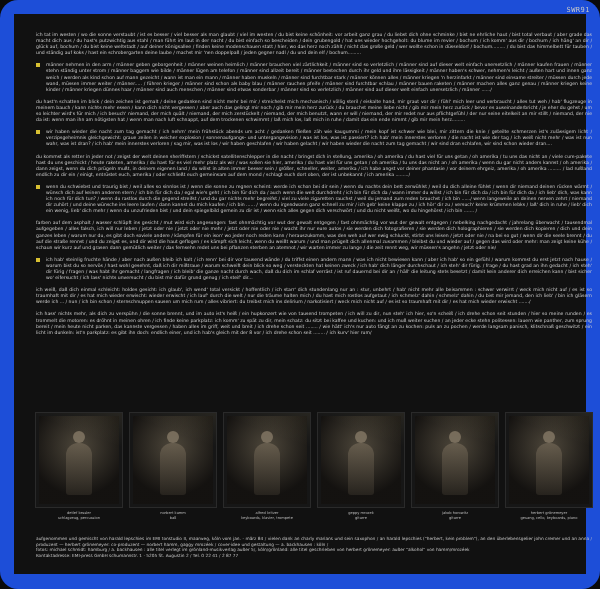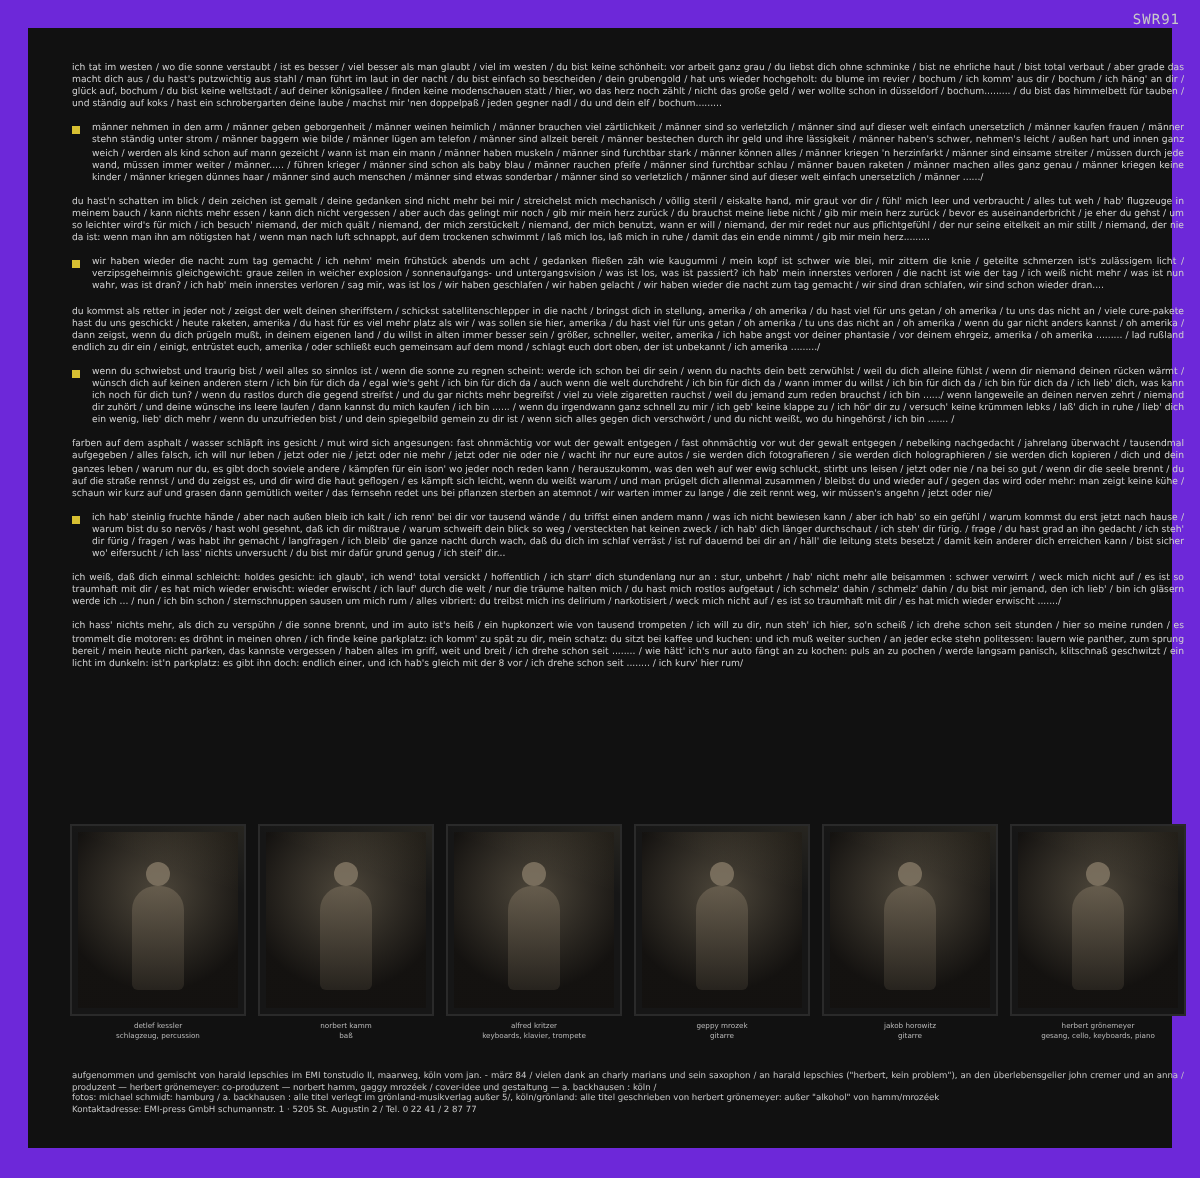--- a/index.html
+++ b/index.html
@@ -5,22 +5,23 @@
   html,body{margin:0;padding:0;}
   body{
     width:600px;height:589px;
     background:#0a0a0a;
     font-family:"DejaVu Sans", sans-serif;
     overflow:hidden;
   }
   #sleeve{
     position:relative;
     width:600px;height:589px;
-    background:#6d28d9;
+    background:#1d4ed8;
     box-sizing:border-box;
+    border-radius:18px;
   }
   .corner-mark{
     position:absolute;top:6px;right:10px;
     color:#c9c9c9;font-size:7px;letter-spacing:.5px;
     font-family:"DejaVu Sans Mono", monospace;
   }
   .sheet{
     position:absolute;left:14px;top:14px;
     width:572px;height:560px;
     background:#111;

